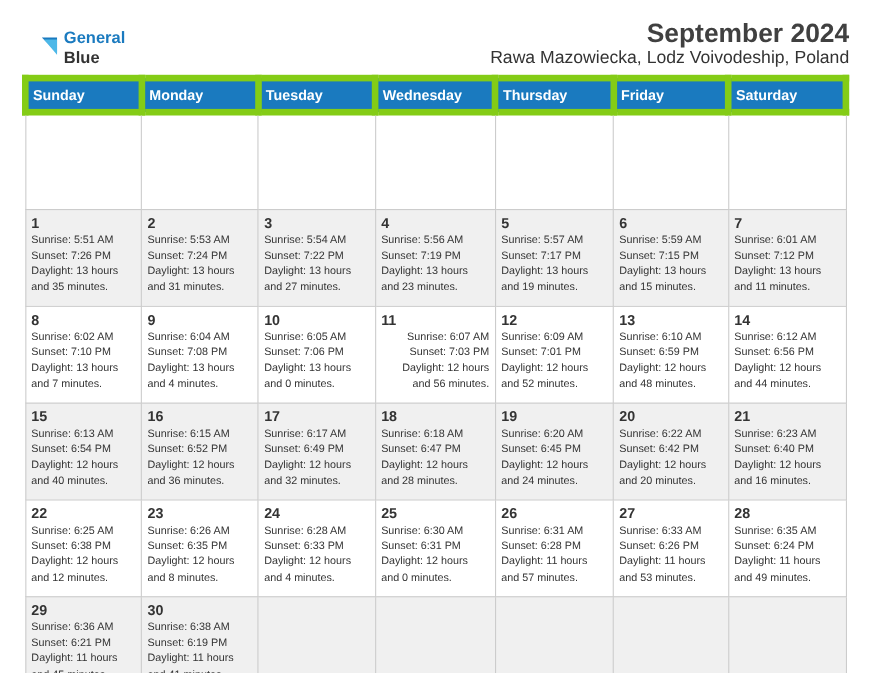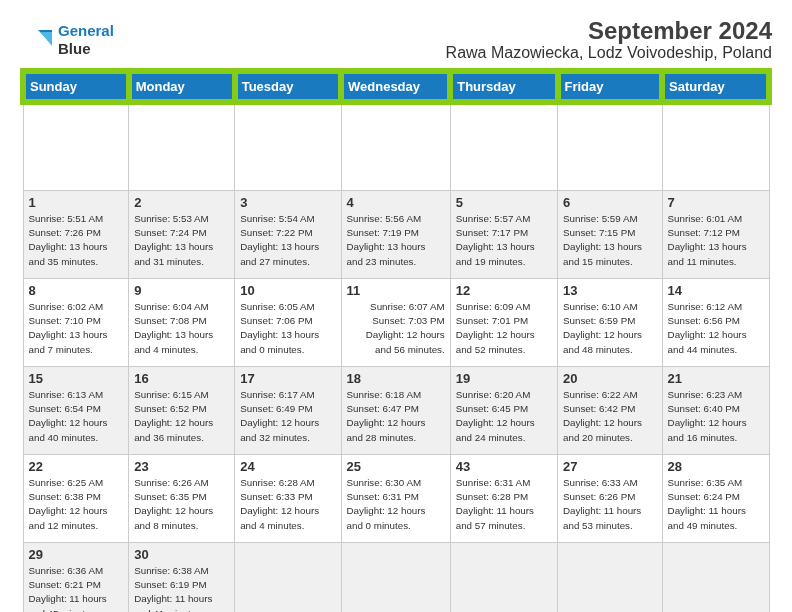--- a/index.html
+++ b/index.html
@@ -9,21 +9,21 @@
       width: 792px;
       height: 612px;
       overflow: hidden;
     }
     .page {
       width: 792px;
       padding: 18px 20px 10px 20px;
     }
     .header-top {
       display: flex;
-      align-items: center;
+      align-items: flex-end;
       justify-content: space-between;
       margin-bottom: 4px;
     }
     .logo {
       display: flex;
       align-items: center;
       gap: 6px;
     }
     .logo-text {
       font-size: 15px;
@@ -317,21 +317,21 @@
 and 4 minutes.</div>
           </td>
           <td>
             <span class="day-number">25</span>
             <div class="day-info" style="white-space: pre-line;">Sunrise: 6:30 AM
 Sunset: 6:31 PM
 Daylight: 12 hours
 and 0 minutes.</div>
           </td>
           <td>
-            <span class="day-number">43</span>
+            <span class="day-number">26</span>
             <div class="day-info" style="white-space: pre-line;">Sunrise: 6:31 AM
 Sunset: 6:28 PM
 Daylight: 11 hours
 and 57 minutes.</div>
           </td>
           <td>
             <span class="day-number">27</span>
             <div class="day-info" style="white-space: pre-line;">Sunrise: 6:33 AM
 Sunset: 6:26 PM
 Daylight: 11 hours

